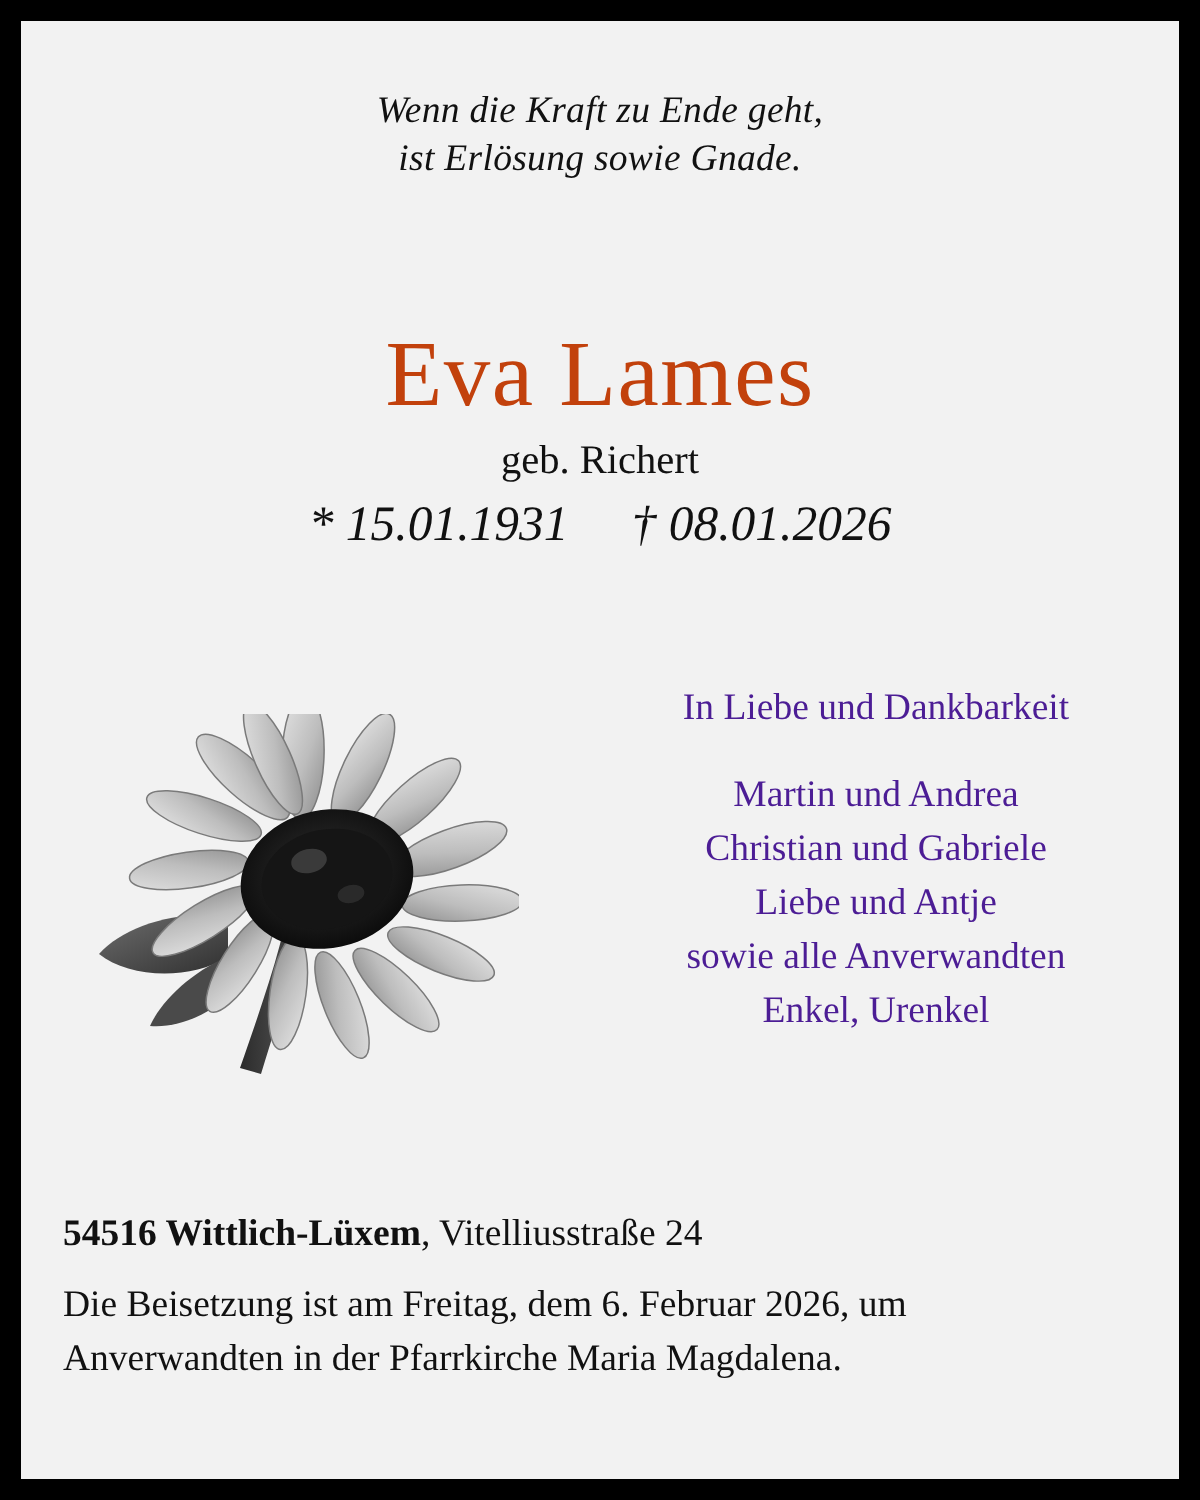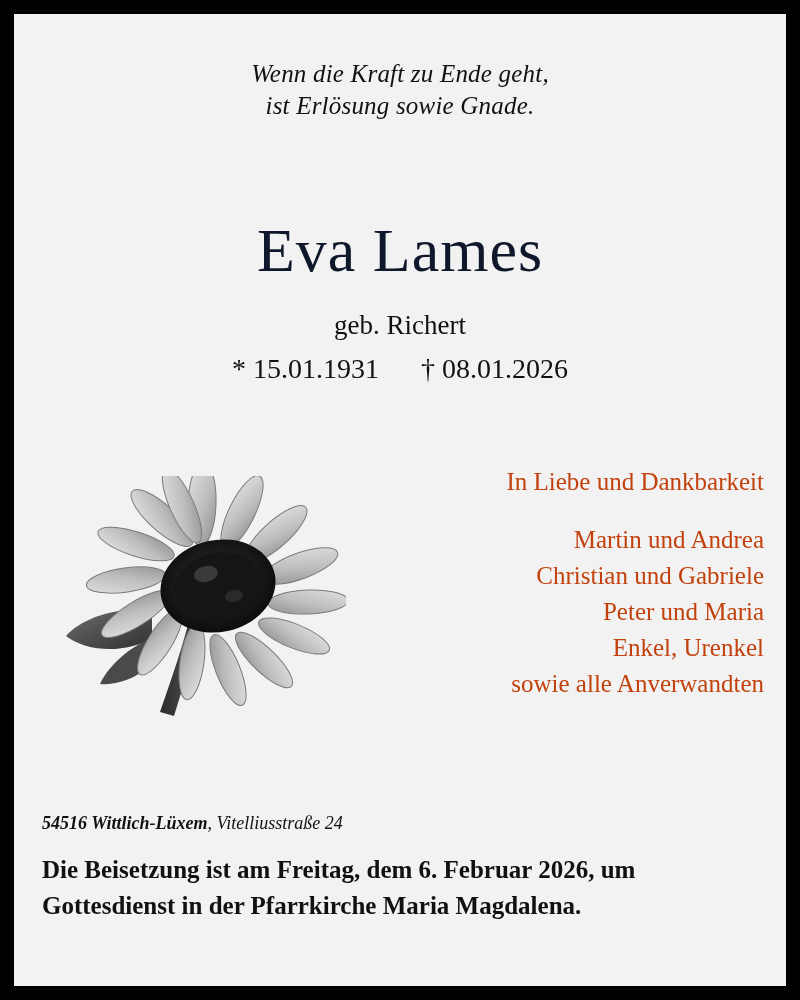--- a/index.html
+++ b/index.html
@@ -46,94 +46,93 @@
   .name-block {
     position: absolute;
     left: 0;
     top: 198px;
     width: 100%;
     text-align: center;
   }
   .deceased-name {
     font-size: 62px;
     line-height: 76px;
-    color: #0f172a;
+    color: #c2410c;
     font-weight: normal;
     letter-spacing: 1px;
   }
   .maiden-name {
     font-size: 27px;
     line-height: 36px;
     color: #111;
-    margin-top: 19px;
+    margin-top: 0;
   }
   .dates {
-    font-size: 28px;
+    font-size: 33px;
     line-height: 40px;
     color: #111;
     margin-top: 6px;
+    font-style: italic;
   }
   .dates .birth {
     margin-right: 42px;
   }
 
   
   .flower {
     position: absolute;
     left: 42px;
     top: 462px;
     width: 290px;
     height: 260px;
   }
 
   
   .mourn {
     position: absolute;
     left: 390px;
-    top: 450px;
+    top: 440px;
     width: 360px;
-    text-align: right;
+    text-align: center;
     font-size: 25px;
     line-height: 36px;
-    color: #c2410c;
+    color: #4c1d95;
   }
   .mourn .intro {
     margin-bottom: 22px;
   }
   .mourn .intro span,
   .mourn .survivors span {
     display: block;
   }
 
   
   .address {
     position: absolute;
     left: 28px;
     top: 792px;
     width: 716px;
-    font-size: 18px;
+    font-size: 25px;
     line-height: 34px;
     color: #111;
-    font-style: italic;
   }
   .address .postal {
     font-weight: bold;
   }
   .funeral {
     position: absolute;
     left: 28px;
     top: 838px;
     width: 716px;
     font-size: 25px;
     line-height: 36px;
     color: #111;
   }
   .funeral span {
     display: block;
-    font-weight: bold;
   }
 </style>
 </head>
 <body>
 
 <div class="obituary">
 
   <div class="motto">
     <span class="line">Wenn die Kraft zu Ende geht,</span>
     <span class="line">ist Erlösung sowie Gnade.</span>
@@ -201,28 +200,28 @@
     </svg>
   </div>
 
   <div class="mourn">
     <div class="intro">
       <span>In Liebe und Dankbarkeit</span>
     </div>
     <div class="survivors">
       <span>Martin und Andrea</span>
       <span>Christian und Gabriele</span>
-      <span>Peter und Maria</span>
+      <span>Liebe und Antje</span>
+      <span>sowie alle Anverwandten</span>
       <span>Enkel, Urenkel</span>
-      <span>sowie alle Anverwandten</span>
     </div>
   </div>
 
   <div class="address">
     <span class="postal">54516 Wittlich-Lüxem</span><span class="street">, Vitelliusstraße 24</span>
   </div>
 
   <div class="funeral">
     <span>Die Beisetzung ist am Freitag, dem 6. Februar 2026, um</span>
-    <span>Gottesdienst in der Pfarrkirche Maria Magdalena.</span>
+    <span>Anverwandten in der Pfarrkirche Maria Magdalena.</span>
   </div>
 
 </div>
 
 </body></html>

